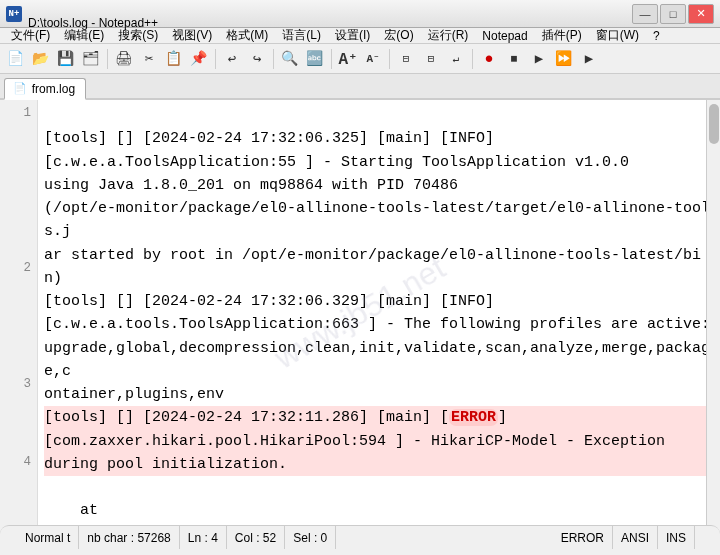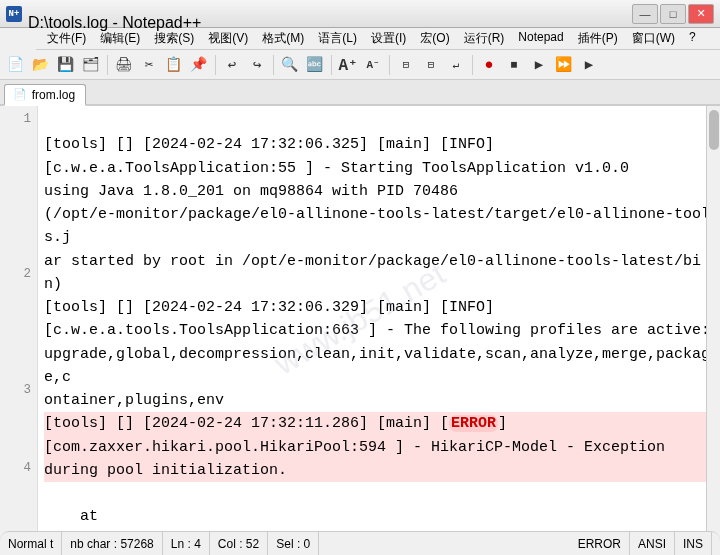--- a/index.html
+++ b/index.html
@@ -27,21 +27,21 @@
       height: 16px;
       margin-right: 6px;
       background: #2255a4;
       border-radius: 2px;
       display: flex; align-items: center; justify-content: center;
       font-size: 9px; color: white; font-weight: bold;
     }
     .title-bar-text {
       flex: 1;
       font-family: Arial, sans-serif;
-      font-size: 16px;
+      font-size: 12px;
       color: #000;
       margin-top: 19px;
     }
     .title-buttons {
       display: flex;
       gap: 2px;
     }
     .title-btn {
       width: 26px;
       height: 20px;
@@ -54,27 +54,27 @@
       justify-content: center;
       font-size: 11px;
       color: #333;
       font-family: Arial, sans-serif;
     }
     .title-btn.close { background: #e55; color: white; }
 
     
     .menu-bar {
       display: flex;
+      align-items: center;
       background: #f0f0f0;
       border-bottom: 1px solid #ccc;
-      height: 22px;
+      height: 16px;
       padding: 0 4px;
       font-family: Arial, sans-serif;
       font-size: 12px;
-      margin-left: 36px;
     }
     .menu-item {
       padding: 2px 7px;
       cursor: pointer;
       white-space: nowrap;
     }
 
     
     .toolbar {
       display: flex;
@@ -202,21 +202,21 @@
       border-radius: 5px;
     }
 
     
     .status-bar {
       display: flex;
       align-items: center;
       background: #f0f0f0;
       border-top: 1px solid #ccc;
       height: 24px;
-      padding: 0 8px;
+      padding: 0 25px;
       font-family: Arial, sans-serif;
       font-size: 12px;
       gap: 0;
       border-radius: 9px;
     }
     .status-section {
       padding: 0 8px;
       border-right: 1px solid #ccc;
       white-space: nowrap;
       height: 100%;

